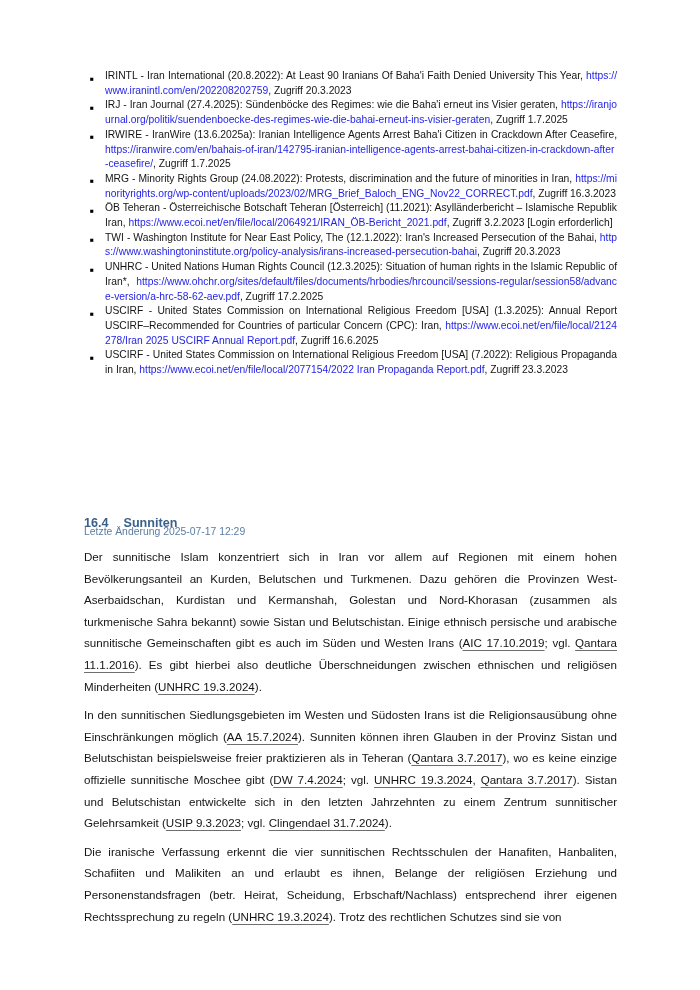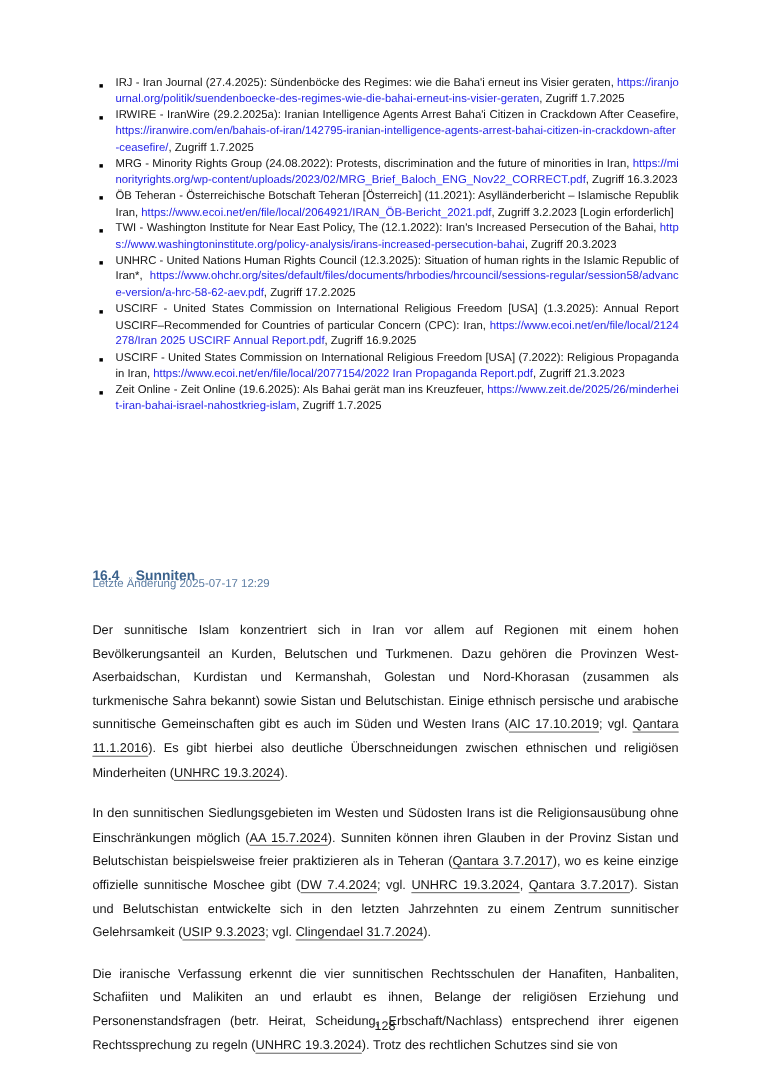--- a/index.html
+++ b/index.html
@@ -49,57 +49,56 @@
     font-size:10.4px;
     color:var(--subtitle-blue);
   }
   
   .paras{
     position:absolute;left:84px;top:546px;width:533px;
     font-size:11.6px;line-height:21.6px;
     text-align:justify;
     hyphens:auto;
   }
-  .body-para{margin:16px 0 7px 0;}
+  .body-para{margin:0 0 7px 0;}
   .cite{
     text-decoration:underline;
     text-decoration-color:var(--cite-underline);
     text-decoration-thickness:1px;
     text-underline-offset:2.5px;
     cursor:pointer;
   }
   .page-num{
     position:absolute;left:0;top:927px;width:700px;
     text-align:center;font-size:11.4px;color:#1a1a1a;
   }
 </style>
 </head>
 <body>
 
 <div class="page">
 
   <ul class="sources">
+      <li class="src-item"><span class="bullet">■</span><span>IRINTL - Iran International (20.8.2022): At Least 90 Iranians Of Baha'i Faith Denied University This Year, </span><a class="src-link">https://www.iranintl.com/en/202208202759</a><span>, Zugriff 20.3.2023</span></li>
       <li class="src-item"><span class="bullet">■</span><span>IRJ - Iran Journal (27.4.2025): Sündenböcke des Regimes: wie die Baha'i erneut ins Visier geraten, </span><a class="src-link">https://iranjournal.org/politik/suendenboecke-des-regimes-wie-die-bahai-erneut-ins-visier-geraten</a><span>, Zugriff 1.7.2025</span></li>
-      <li class="src-item"><span class="bullet">■</span><span>IRWIRE - IranWire (29.2.2025a): Iranian Intelligence Agents Arrest Baha'i Citizen in Crackdown After Ceasefire, </span><a class="src-link">https://iranwire.com/en/bahais-of-iran/142795-iranian-intelligence-agents-arrest-bahai-citizen-in-crackdown-after-ceasefire/</a><span>, Zugriff 1.7.2025</span></li>
+      <li class="src-item"><span class="bullet">■</span><span>IRWIRE - IranWire (13.6.2025a): Iranian Intelligence Agents Arrest Baha'i Citizen in Crackdown After Ceasefire, </span><a class="src-link">https://iranwire.com/en/bahais-of-iran/142795-iranian-intelligence-agents-arrest-bahai-citizen-in-crackdown-after-ceasefire/</a><span>, Zugriff 1.7.2025</span></li>
       <li class="src-item"><span class="bullet">■</span><span>MRG - Minority Rights Group (24.08.2022): Protests, discrimination and the future of minorities in Iran, </span><a class="src-link">https://minorityrights.org/wp-content/uploads/2023/02/MRG_Brief_Baloch_ENG_Nov22_CORRECT.pdf</a><span>, Zugriff 16.3.2023</span></li>
       <li class="src-item"><span class="bullet">■</span><span>ÖB Teheran - Österreichische Botschaft Teheran [Österreich] (11.2021): Asylländerbericht – Islamische Republik Iran, </span><a class="src-link">https://www.ecoi.net/en/file/local/2064921/IRAN_ÖB-Bericht_2021.pdf</a><span>, Zugriff 3.2.2023 [Login erforderlich]</span></li>
       <li class="src-item"><span class="bullet">■</span><span>TWI - Washington Institute for Near East Policy, The (12.1.2022): Iran's Increased Persecution of the Bahai, </span><a class="src-link">https://www.washingtoninstitute.org/policy-analysis/irans-increased-persecution-bahai</a><span>, Zugriff 20.3.2023</span></li>
       <li class="src-item"><span class="bullet">■</span><span>UNHRC - United Nations Human Rights Council (12.3.2025): Situation of human rights in the Islamic Republic of Iran*, </span><a class="src-link">https://www.ohchr.org/sites/default/files/documents/hrbodies/hrcouncil/sessions-regular/session58/advance-version/a-hrc-58-62-aev.pdf</a><span>, Zugriff 17.2.2025</span></li>
-      <li class="src-item"><span class="bullet">■</span><span>USCIRF - United States Commission on International Religious Freedom [USA] (1.3.2025): Annual Report USCIRF–Recommended for Countries of particular Concern (CPC): Iran, </span><a class="src-link">https://www.ecoi.net/en/file/local/2124278/Iran 2025 USCIRF Annual Report.pdf</a><span>, Zugriff 16.9.2025</span></li>
-      <li class="src-item"><span class="bullet">■</span><span>USCIRF - United States Commission on International Religious Freedom [USA] (7.2022): Religious Propaganda in Iran, </span><a class="src-link">https://www.ecoi.net/en/file/local/2077154/2022 Iran Propaganda Report.pdf</a><span>, Zugriff 21.3.2023</span></li>
-      <li class="src-item"><span class="bullet">■</span><span>Zeit Online - Zeit Online (19.6.2025): Als Bahai gerät man ins Kreuzfeuer, </span><a class="src-link">https://www.zeit.de/2025/26/minderheit-iran-bahai-israel-nahostkrieg-islam</a><span>, Zugriff 1.7.2025</span></li>
+      <li class="src-item"><span class="bullet">■</span><span>USCIRF - United States Commission on International Religious Freedom [USA] (1.3.2025): Annual Report USCIRF–Recommended for Countries of particular Concern (CPC): Iran, </span><a class="src-link">https://www.ecoi.net/en/file/local/2124278/Iran 2025 USCIRF Annual Report.pdf</a><span>, Zugriff 16.6.2025</span></li>
+      <li class="src-item"><span class="bullet">■</span><span>USCIRF - United States Commission on International Religious Freedom [USA] (7.2022): Religious Propaganda in Iran, </span><a class="src-link">https://www.ecoi.net/en/file/local/2077154/2022 Iran Propaganda Report.pdf</a><span>, Zugriff 23.3.2023</span></li>
     </ul>
 
   <div class="section-head">
     <span class="sec-num">16.4</span><span>Sunniten</span>
   </div>
 
   <div class="last-change">Letzte Änderung 2025-07-17 12:29</div>
 
   <div class="paras">
       <p class="body-para">Der sunnitische Islam konzentriert sich in Iran vor allem auf Regionen mit einem hohen Bevölkerungsanteil an Kurden, Belutschen und Turkmenen. Dazu gehören die Provinzen West-Aserbaidschan, Kurdistan und Kermanshah, Golestan und Nord-Khorasan (zusammen als turkmenische Sahra bekannt) sowie Sistan und Belutschistan. Einige ethnisch persische und arabische sunnitische Gemeinschaften gibt es auch im Süden und Westen Irans (<span class="cite">AIC 17.10.2019</span>; vgl. <span class="cite">Qantara 11.1.2016</span>). Es gibt hierbei also deutliche Überschneidungen zwischen ethnischen und religiösen Minderheiten (<span class="cite">UNHRC 19.3.2024</span>).</p>
       <p class="body-para">In den sunnitischen Siedlungsgebieten im Westen und Südosten Irans ist die Religionsausübung ohne Einschränkungen möglich (<span class="cite">AA 15.7.2024</span>). Sunniten können ihren Glauben in der Provinz Sistan und Belutschistan beispielsweise freier praktizieren als in Teheran (<span class="cite">Qantara 3.7.2017</span>), wo es keine einzige offizielle sunnitische Moschee gibt (<span class="cite">DW 7.4.2024</span>; vgl. <span class="cite">UNHRC 19.3.2024</span>, <span class="cite">Qantara 3.7.2017</span>). Sistan und Belutschistan entwickelte sich in den letzten Jahrzehnten zu einem Zentrum sunnitischer Gelehrsamkeit (<span class="cite">USIP 9.3.2023</span>; vgl. <span class="cite">Clingendael 31.7.2024</span>).</p>
       <p class="body-para">Die iranische Verfassung erkennt die vier sunnitischen Rechtsschulen der Hanafiten, Hanbaliten, Schafiiten und Malikiten an und erlaubt es ihnen, Belange der religiösen Erziehung und Personenstandsfragen (betr. Heirat, Scheidung, Erbschaft/Nachlass) entsprechend ihrer eigenen Rechtssprechung zu regeln (<span class="cite">UNHRC 19.3.2024</span>). Trotz des rechtlichen Schutzes sind sie von</p>
     </div>
 
-  <div class="page-num">128</div>
 
 </div>
 
 </body></html>

